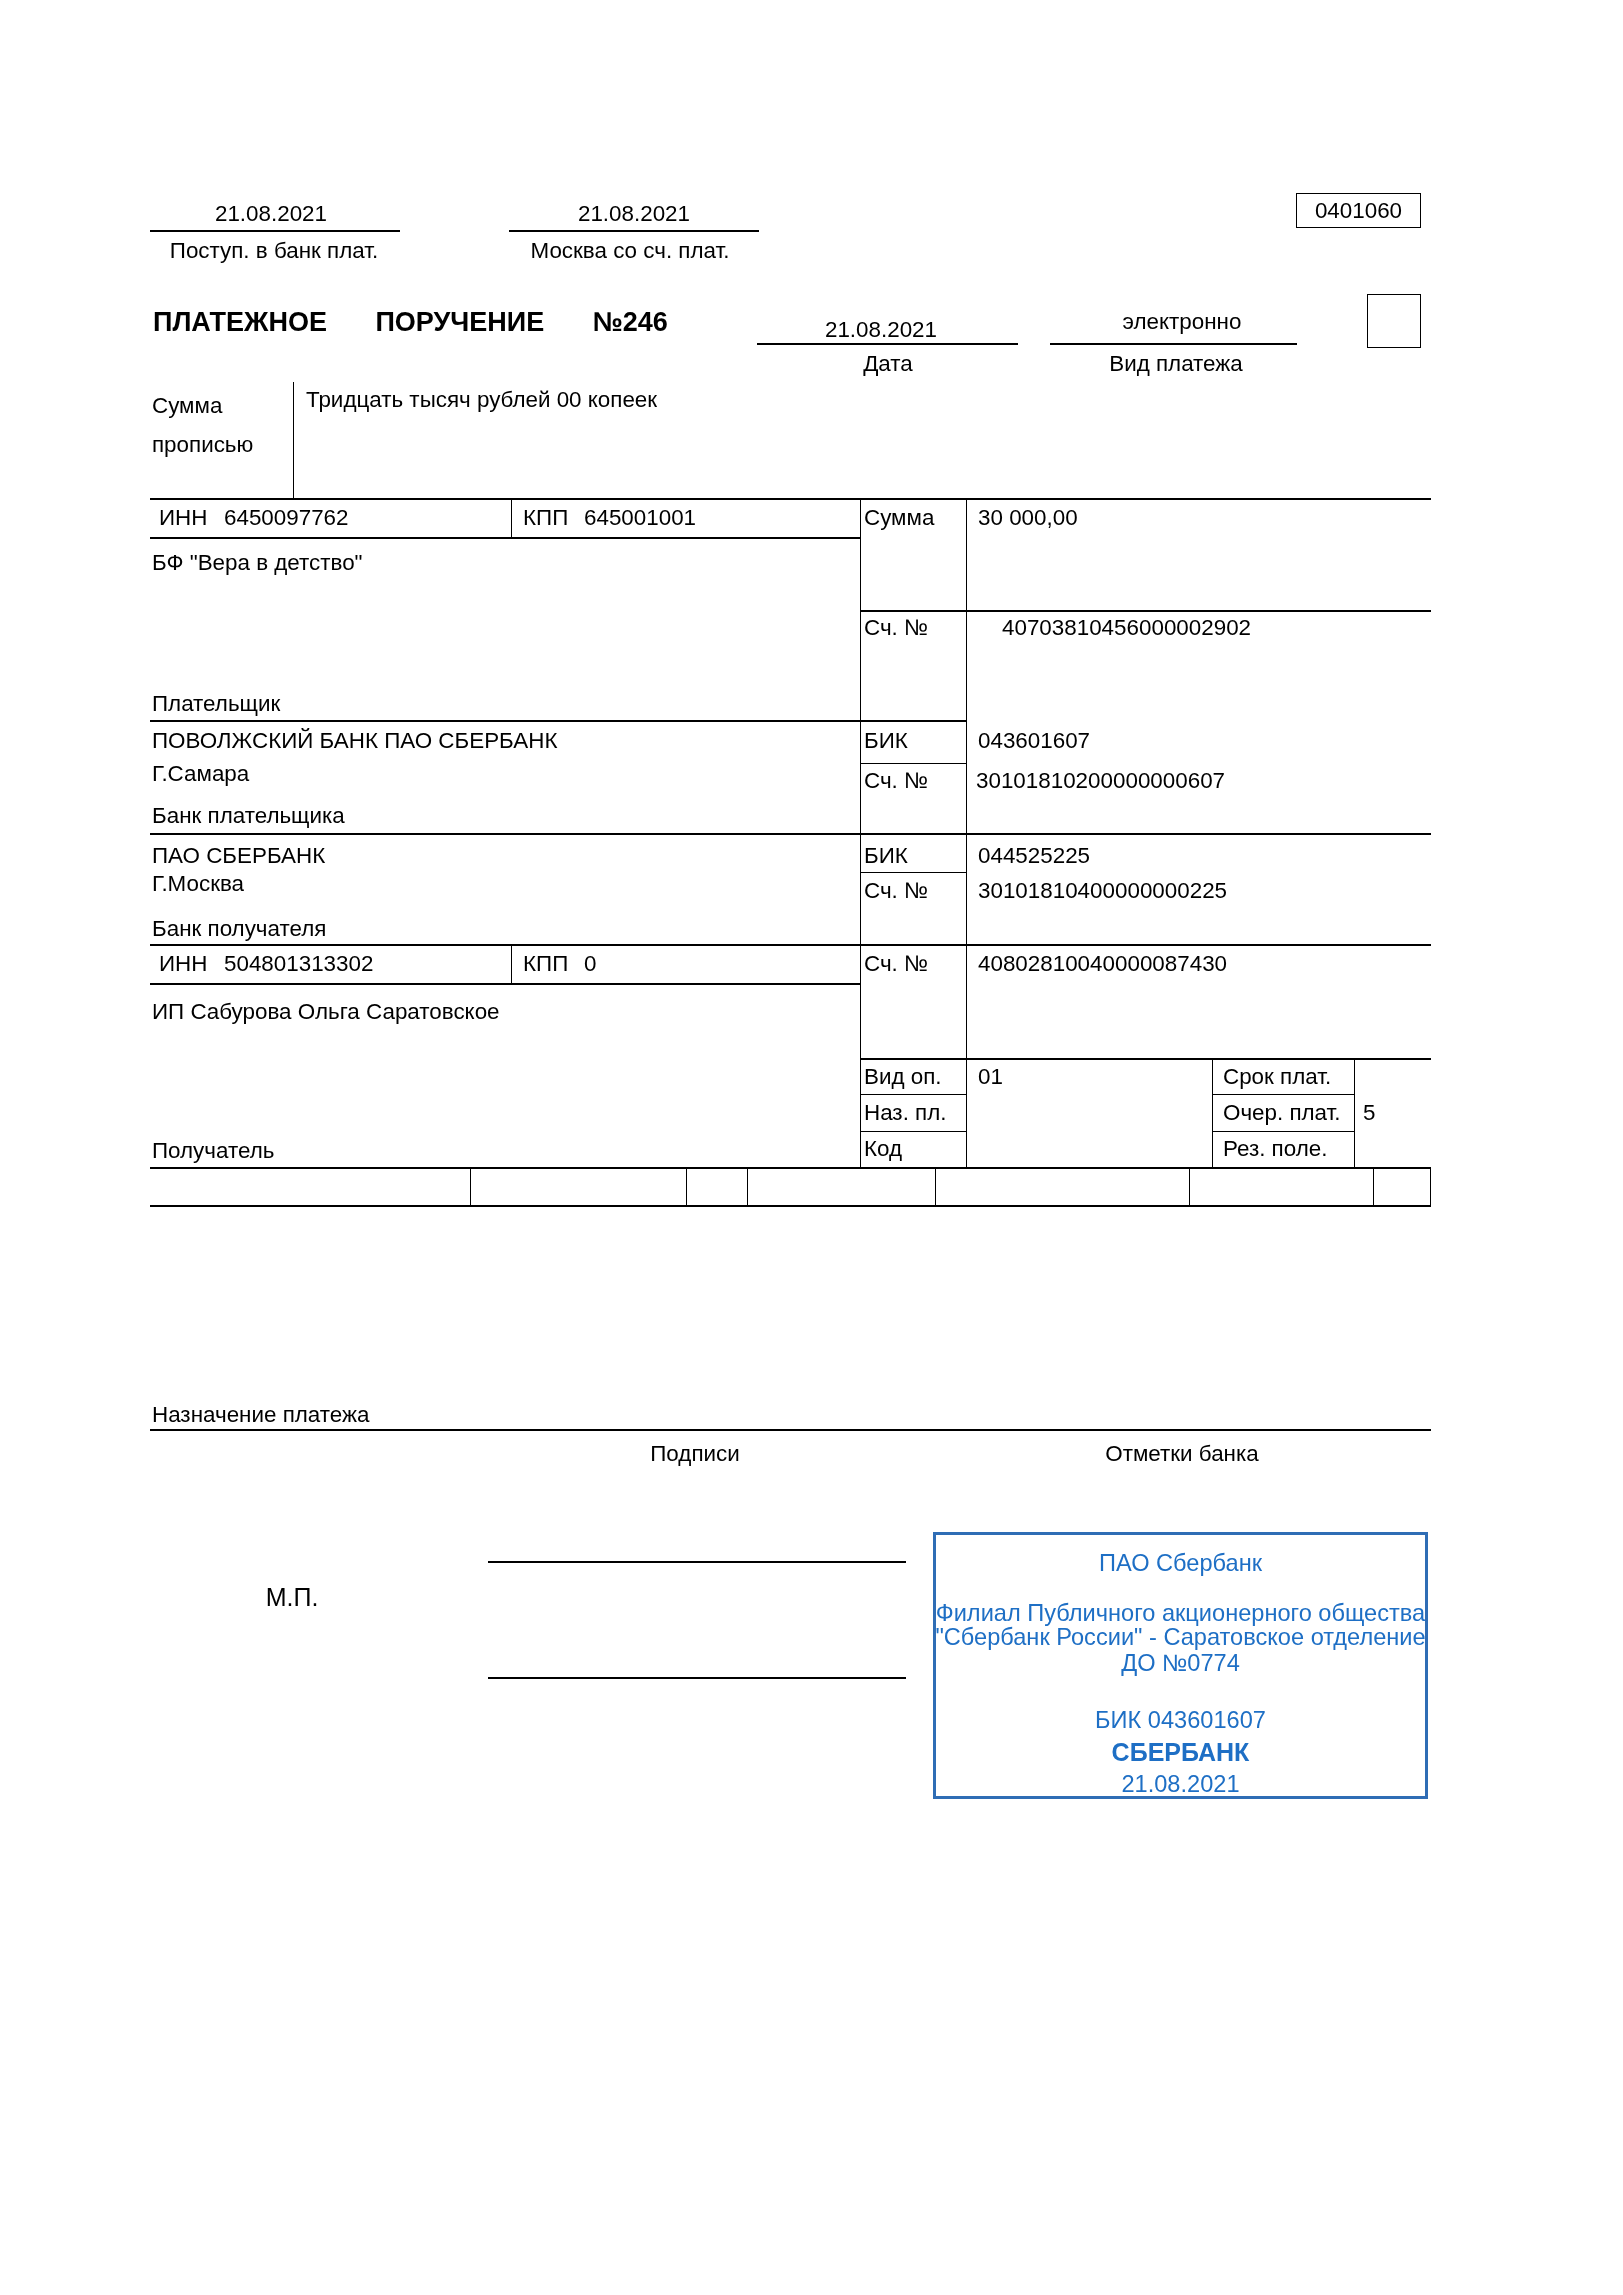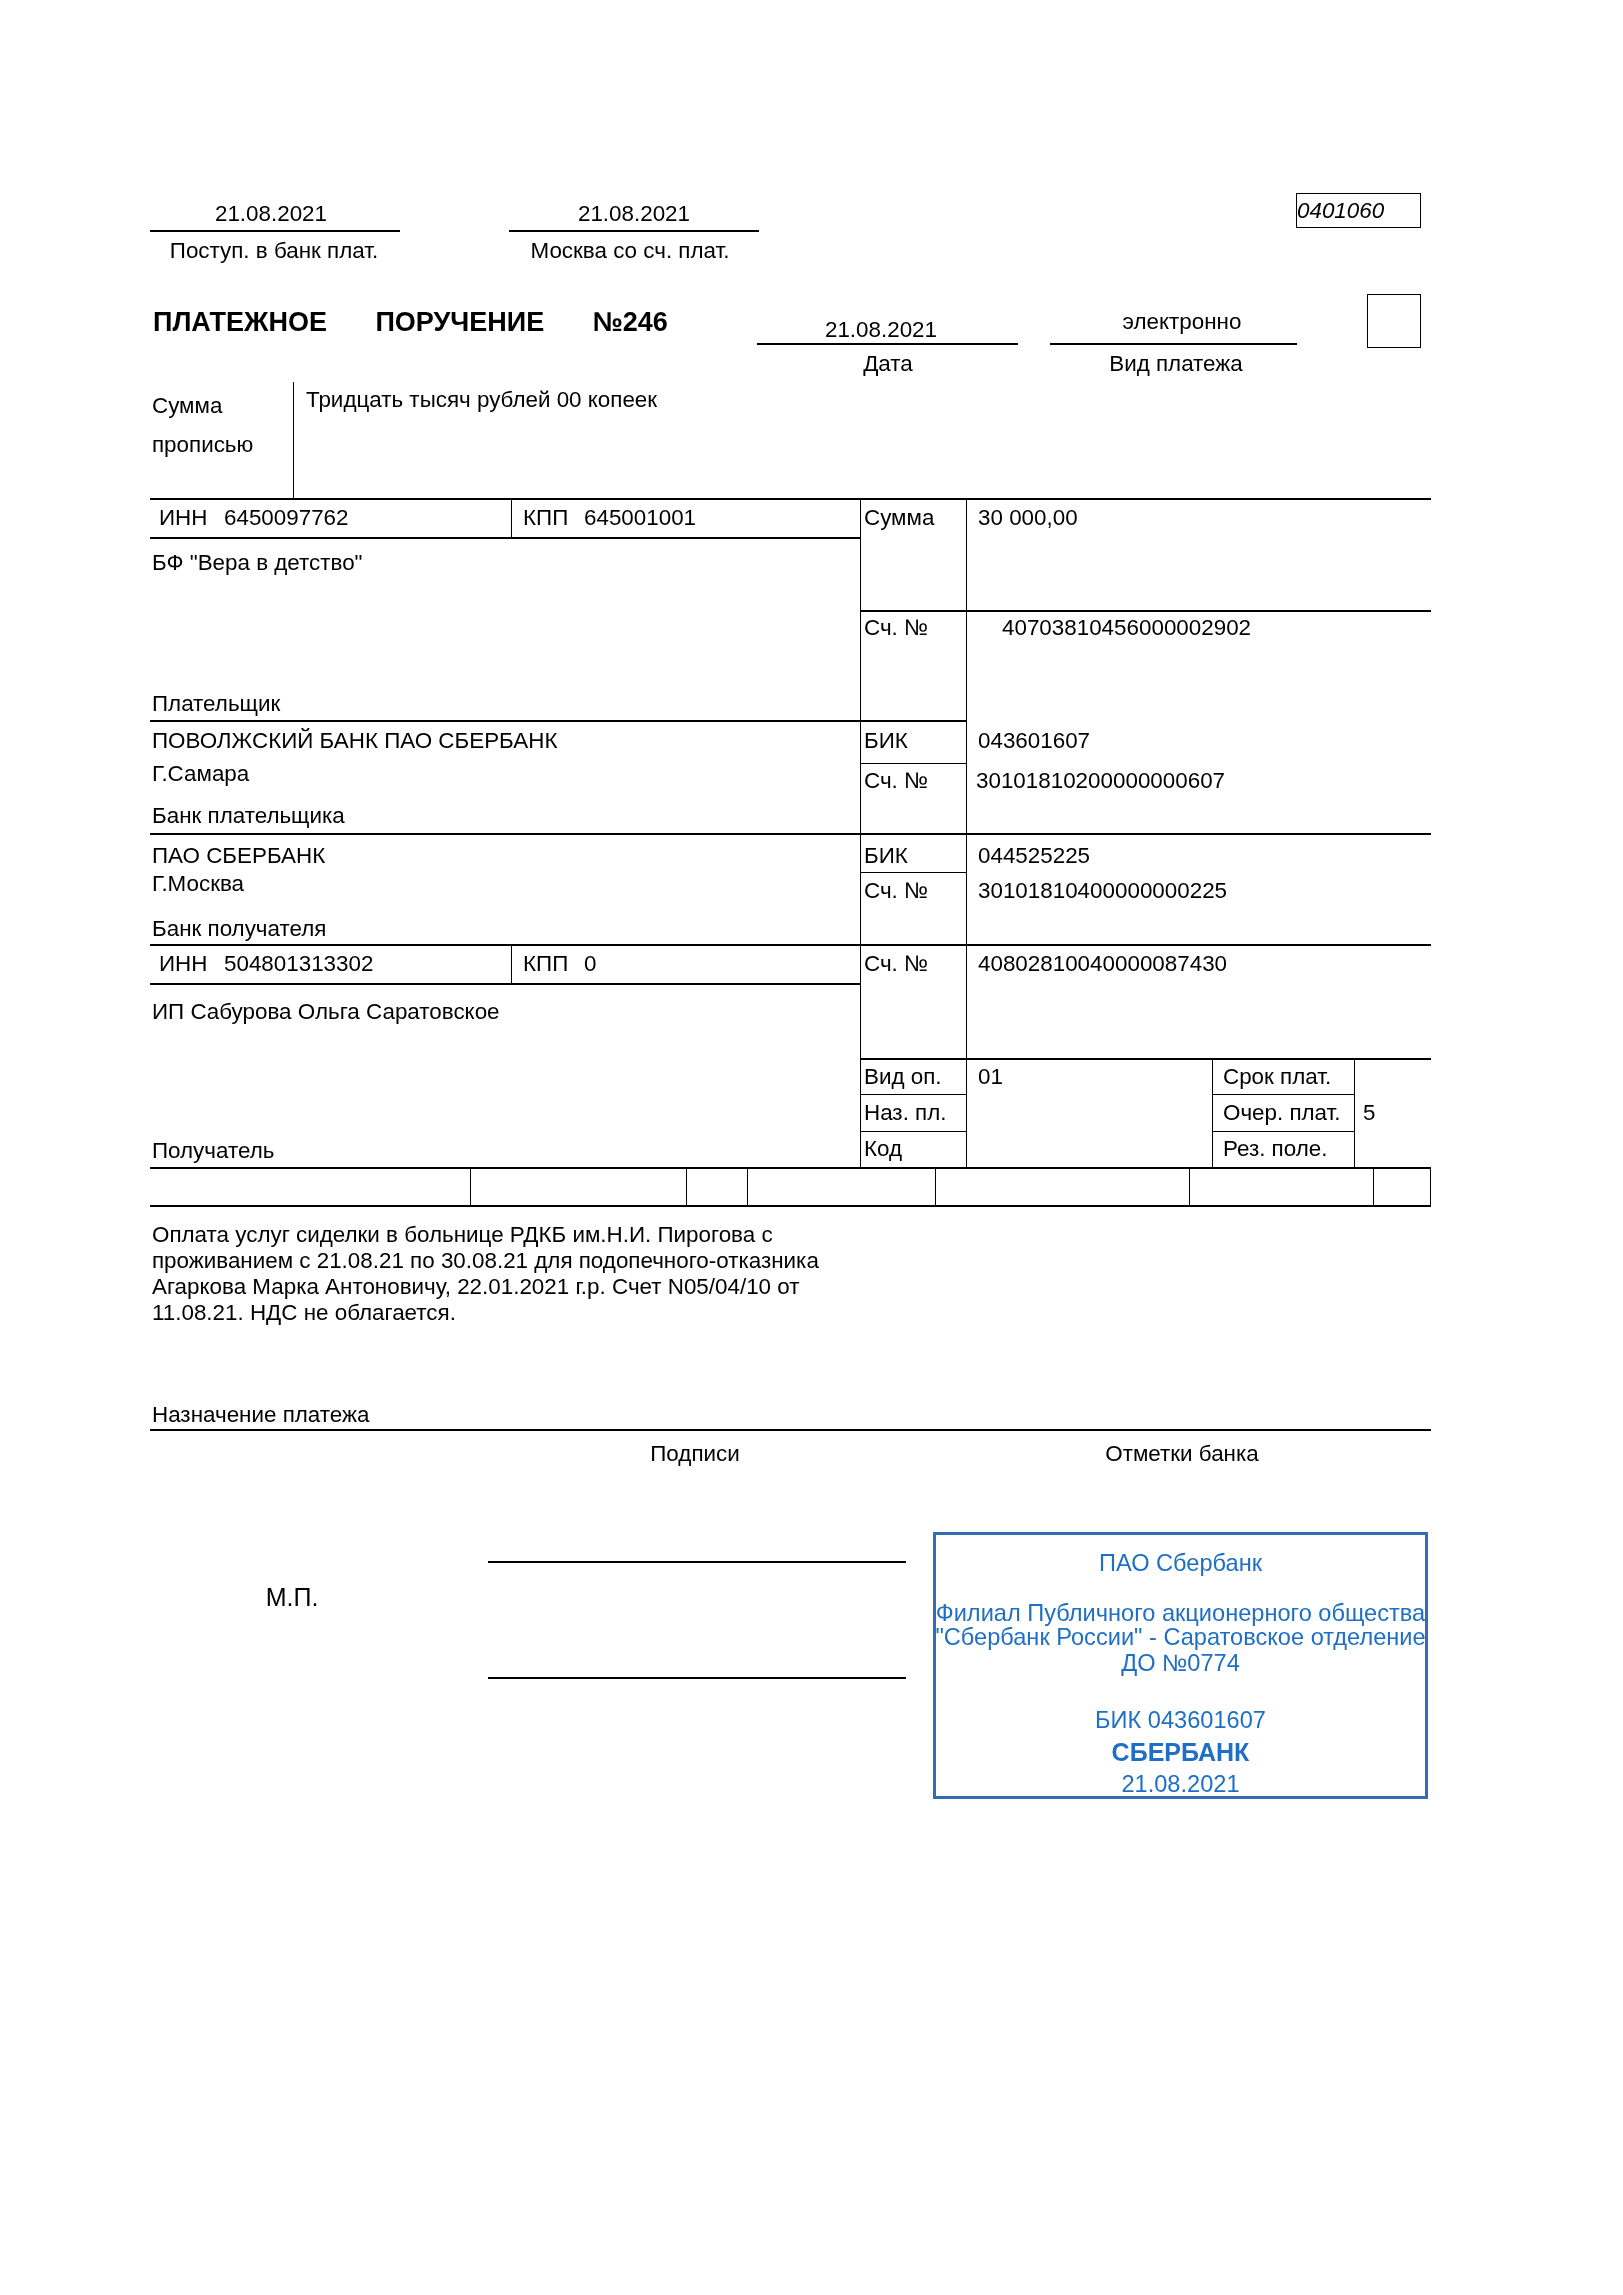--- a/index.html
+++ b/index.html
@@ -4,21 +4,21 @@
 <style>
   html,body{margin:0;padding:0;background:#fff;}
   #page{position:relative;width:1624px;height:2295px;background:#ffffff;overflow:hidden;
         font-family:"Liberation Sans","DejaVu Sans",sans-serif;font-size:22.4px;color:#000;}
   .t{position:absolute;line-height:27px;white-space:pre;}
   .c{transform:translateX(-50%);}
   .wrap{white-space:normal;}
   .b{font-weight:700;}
   .ln{position:absolute;background:#000;}
   .box{position:absolute;border:1.8px solid #000;box-sizing:border-box;
-       display:flex;align-items:center;font-style:italic;}
+       display:flex;align-items:center;justify-content:center;}
   .title{font-size:27px;font-weight:700;word-spacing:41px;}
   #stamp{position:absolute;left:933px;top:1532px;width:495px;height:267px;
          border:3.5px solid #2f6db5;box-sizing:border-box;}
   .st{position:absolute;left:50%;transform:translateX(-50%);white-space:pre;
       font-size:23.6px;line-height:28px;color:#1e6fc5;}
   .purpose{width:671px;line-height:26px;}
   .amount-words-label{width:118px;line-height:39px;}
 </style>
 </head>
 <body>
@@ -119,21 +119,20 @@
 
   <div class="t" style="left:864px;top:1063px">Вид оп.</div>
   <div class="t" style="left:978px;top:1063px">01</div>
   <div class="t" style="left:1223px;top:1063px">Срок плат.</div>
   <div class="t" style="left:864px;top:1099px">Наз. пл.</div>
   <div class="t" style="left:1223px;top:1099px">Очер. плат.</div>
   <div class="t" style="left:1363px;top:1099px">5</div>
   <div class="t" style="left:864px;top:1135px">Код</div>
   <div class="t" style="left:1223px;top:1135px">Рез. поле.</div>
 
-  <div class="t wrap purpose" style="left:152px;top:1222px">Оплата услуг сиделки в больнице РДКБ им.Н.И. Пирогова с проживанием с 21.08.21 по 30.08.21 для подопечного-отказника Агаркова Марка Антоновичу, 22.01.2021 г.р. Счет N05/04/10 от 11.08.21. НДС не облагается.</div>
   <div class="t" style="left:152px;top:1401px">Назначение платежа</div>
   <i class="ln" style="left:150px;top:1429px;width:1281px;height:2.4px"></i>
 
   <div class="t c" style="left:695px;top:1440px">Подписи</div>
   <div class="t c" style="left:1182px;top:1440px">Отметки банка</div>
   <i class="ln" style="left:488px;top:1561px;width:418px;height:1.8px"></i>
   <i class="ln" style="left:488px;top:1677px;width:418px;height:1.8px"></i>
   <div class="t c" style="left:292px;top:1584px;font-size:25px">М.П.</div>
 
   <div id="stamp" style="border-color: rgb(47, 109, 181);">

